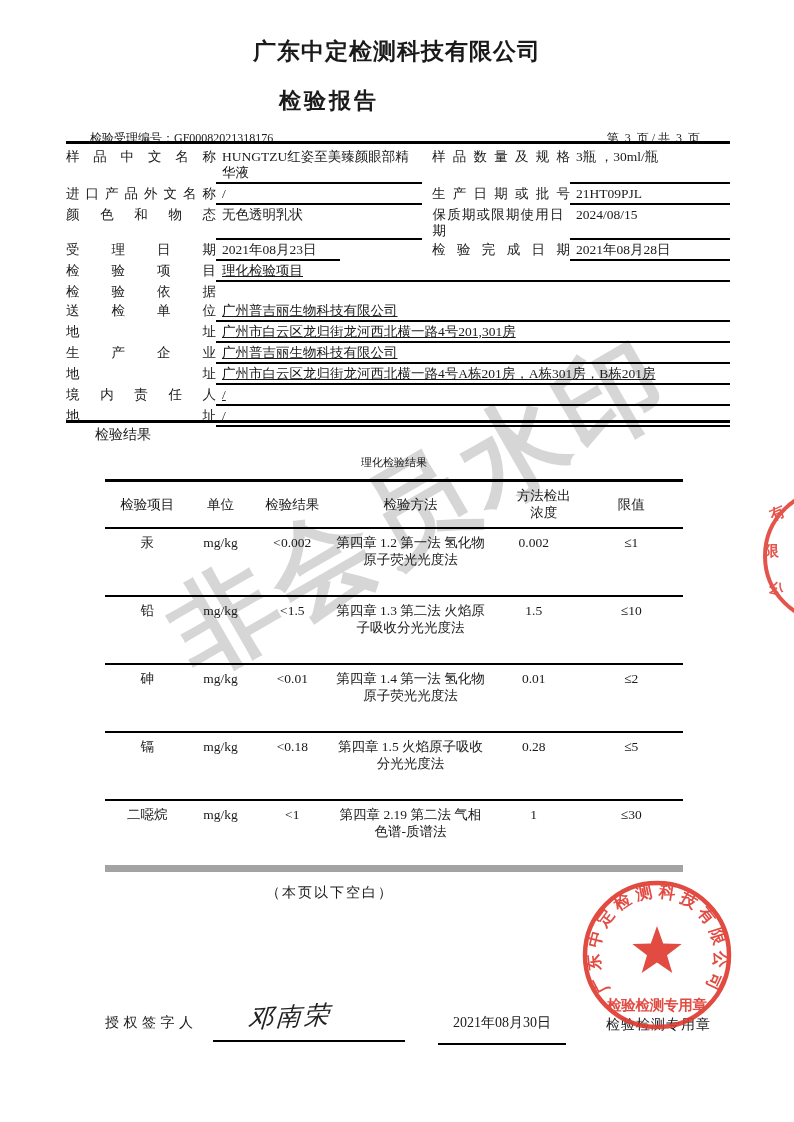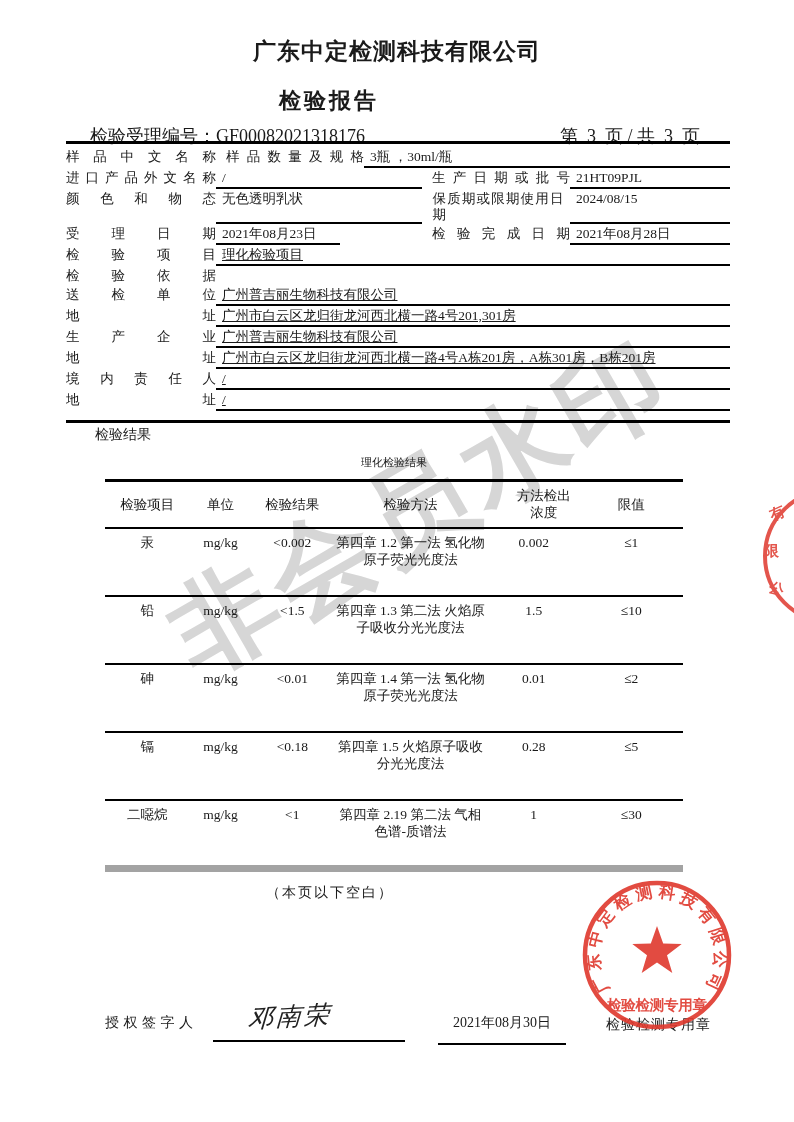--- a/index.html
+++ b/index.html
@@ -22,21 +22,21 @@
   .hdr-company{
     position:absolute; left:0; top:36px; width:794px; text-align:center;
     font-family:"Liberation Sans","DejaVu Sans",sans-serif;
     font-weight:bold; font-size:23px; letter-spacing:1px;
   }
   .hdr-title{
     position:absolute; left:0; top:86px; width:658px; text-align:center;
     font-family:"Liberation Sans","DejaVu Sans",sans-serif;
     font-weight:bold; font-size:22px; letter-spacing:3px;
   }
-  .meta{position:absolute; left:66px; top:124px; width:664px; display:flex; justify-content:space-between; font-size:18px;text-align:right;}
+  .meta{position:absolute; left:66px; top:130px; width:664px; display:flex; justify-content:space-between; font-size:12px;text-align:right;}
   .meta-left{padding-left:24px;}
   .meta-right{padding-right:30px; white-space:pre;}
   .rule{position:absolute; left:66px; width:664px; height:3px; background:#000;}
   .rule.r1{top:141px;}
   .rule.r2{top:420px;}
   
   .form{position:absolute; left:66px; top:147px; width:664px;}
   .frow{display:flex; align-items:stretch; line-height:16px;}
   .flabel,.flabel2{
     display:flex; justify-content:space-between; align-content:flex-start; flex-wrap:wrap;
@@ -110,20 +110,21 @@
   <div class="form layer">
     <div class="frow">
       <span class="flabel">
           <span>样</span>
           <span>品</span>
           <span>中</span>
           <span>文</span>
           <span>名</span>
           <span>称</span>
         </span>
+      <span class="fval v1">HUNGTZU红姿至美臻颜眼部精华液</span>
       <span class="flabel2">
           <span>样</span>
           <span>品</span>
           <span>数</span>
           <span>量</span>
           <span>及</span>
           <span>规</span>
           <span>格</span>
         </span>
       <span class="fval v2">3瓶 ，30ml/瓶</span>

